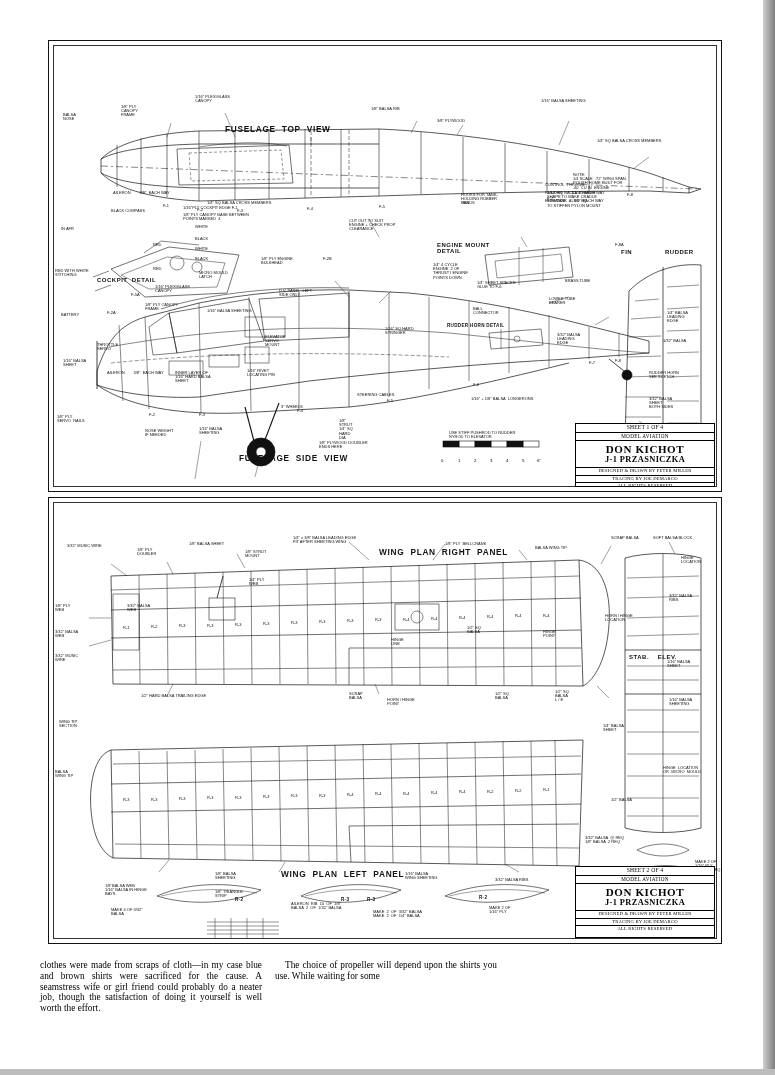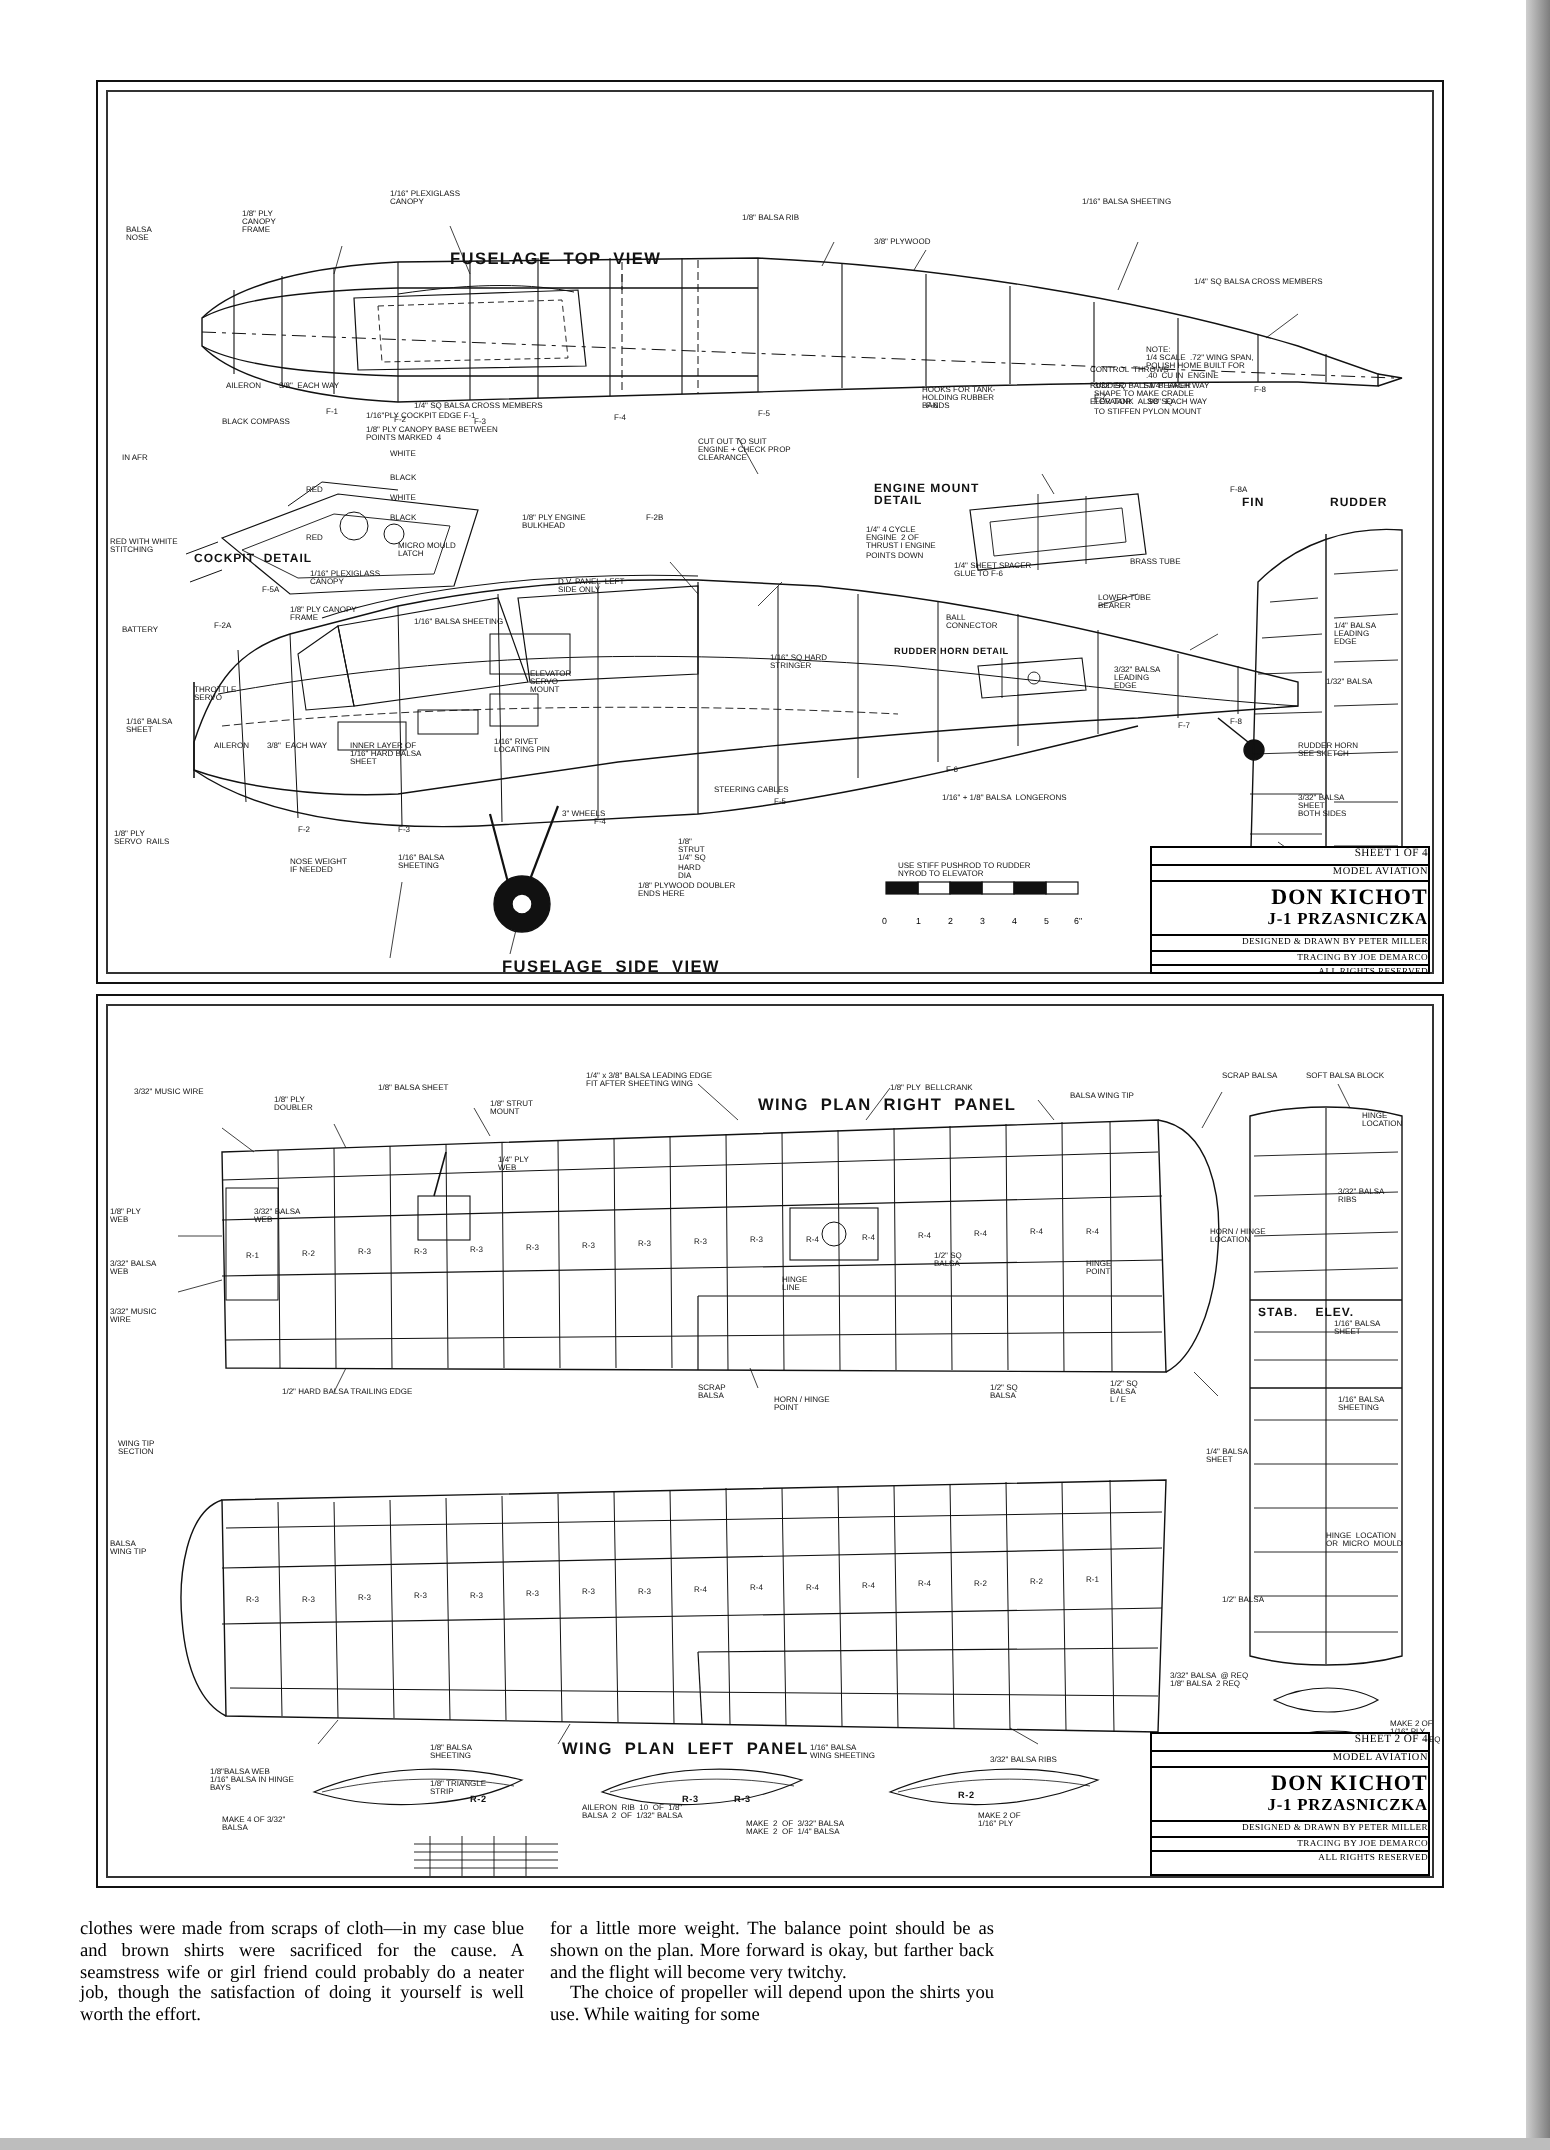--- a/index.html
+++ b/index.html
@@ -27,21 +27,21 @@
   .sheet{position:absolute;border:1px solid #111;background:#fff;}
   #sheet1{left:48px;top:40px;width:672px;height:450px;}
   #sheet2{left:48px;top:497px;width:672px;height:445px;}
 
   .sheet-inner{position:absolute;left:4px;top:4px;right:4px;bottom:4px;border:1px solid #333;}
 
   
   .titleblock{position:absolute;border:1.5px solid #000;background:#fff;font-family:"Liberation Serif",serif;text-align:center;}
   #tb1{left:575px;top:423px;width:138px;height:62px;}
   #tb2{left:575px;top:866px;width:138px;height:70px;}
-  .tb-row{border-bottom:.5px solid #000;line-height:1;padding:1px 0;text-align:right;}
+  .tb-row{border-bottom:.5px solid #000;line-height:1;padding:1px 0;}
   .tb-row:last-child{border-bottom:none;}
   .tb-sheet{font-size:5.6px;letter-spacing:.2px;}
   .tb-mag{font-size:5.2px;letter-spacing:.3px;}
   .tb-name{font-size:11px;font-weight:bold;letter-spacing:.6px;padding:2px 0 1px;}
   .tb-sub{font-size:8.4px;font-weight:bold;letter-spacing:.4px;padding:0 0 2px;}
   .tb-small{font-size:4.6px;letter-spacing:.2px;}
 
   
   .lbl{position:absolute;font-family:"Liberation Sans",sans-serif;font-size:4px;line-height:1.05;color:#111;white-space:pre;letter-spacing:0;}
   .lbl.c{text-align:center;}
@@ -216,21 +216,21 @@
           <path d="M520 256 L 500 262"></path>
           <path d="M560 276 L 546 284"></path>
           <path d="M604 390 L 590 380"></path>
           <path d="M206 436 L 210 420"></path>
           <path d="M146 438 L 152 400"></path>
         </g>
       </g>
     </svg>
 
     <div class="lbl big" style="left:176px;top:84px;">FUSELAGE  TOP  VIEW</div>
-    <div class="lbl big" style="left:202px;top:413px;margin-top:25px;">FUSELAGE  SIDE  VIEW</div>
+    <div class="lbl big" style="left:190px;top:413px;">FUSELAGE  SIDE  VIEW</div>
     <div class="lbl mid" style="left:48px;top:236px;">COCKPIT  DETAIL</div>
     <div class="lbl mid" style="left:388px;top:201px;">ENGINE MOUNT
 DETAIL</div>
     <div class="lbl sm" style="left:398px;top:283px;">RUDDER HORN DETAIL</div>
     <div class="lbl mid" style="left:572px;top:208px;">FIN</div>
     <div class="lbl mid" style="left:616px;top:208px;">RUDDER</div>
 
     <div class="lbl" style="left:146px;top:54px;">1/16" PLEXIGLASS
 CANOPY</div>
     <div class="lbl" style="left:72px;top:64px;">1/8" PLY
@@ -669,21 +669,20 @@
     <div class="tb-row tb-small">DESIGNED &amp; DRAWN BY  PETER MILLER</div>
     <div class="tb-row tb-small">TRACING BY  JOE DEMARCO</div>
     <div class="tb-row tb-small">ALL RIGHTS RESERVED</div>
   </div>
 
   <div class="article">
     <div class="col">
       <p>clothes were made from scraps of cloth—in my case blue and brown shirts were sacrificed for the cause. A seamstress wife or girl friend could probably do a neater job, though the satisfaction of doing it yourself is well worth the effort.</p>
     </div>
     <div class="col">
-      <p>for a little more weight. The balance point should be as shown on the plan. More forward is okay, but farther back and the flight will become very twitchy.</p>
       <p style="text-indent:10px;">The choice of propeller will depend upon the shirts you use. While waiting for some</p>
     </div>
   </div>
 
 
   <div class="scan-edge-right"></div>
   <div class="scan-edge-bottom"></div>
 </div>
 
 </body></html>

